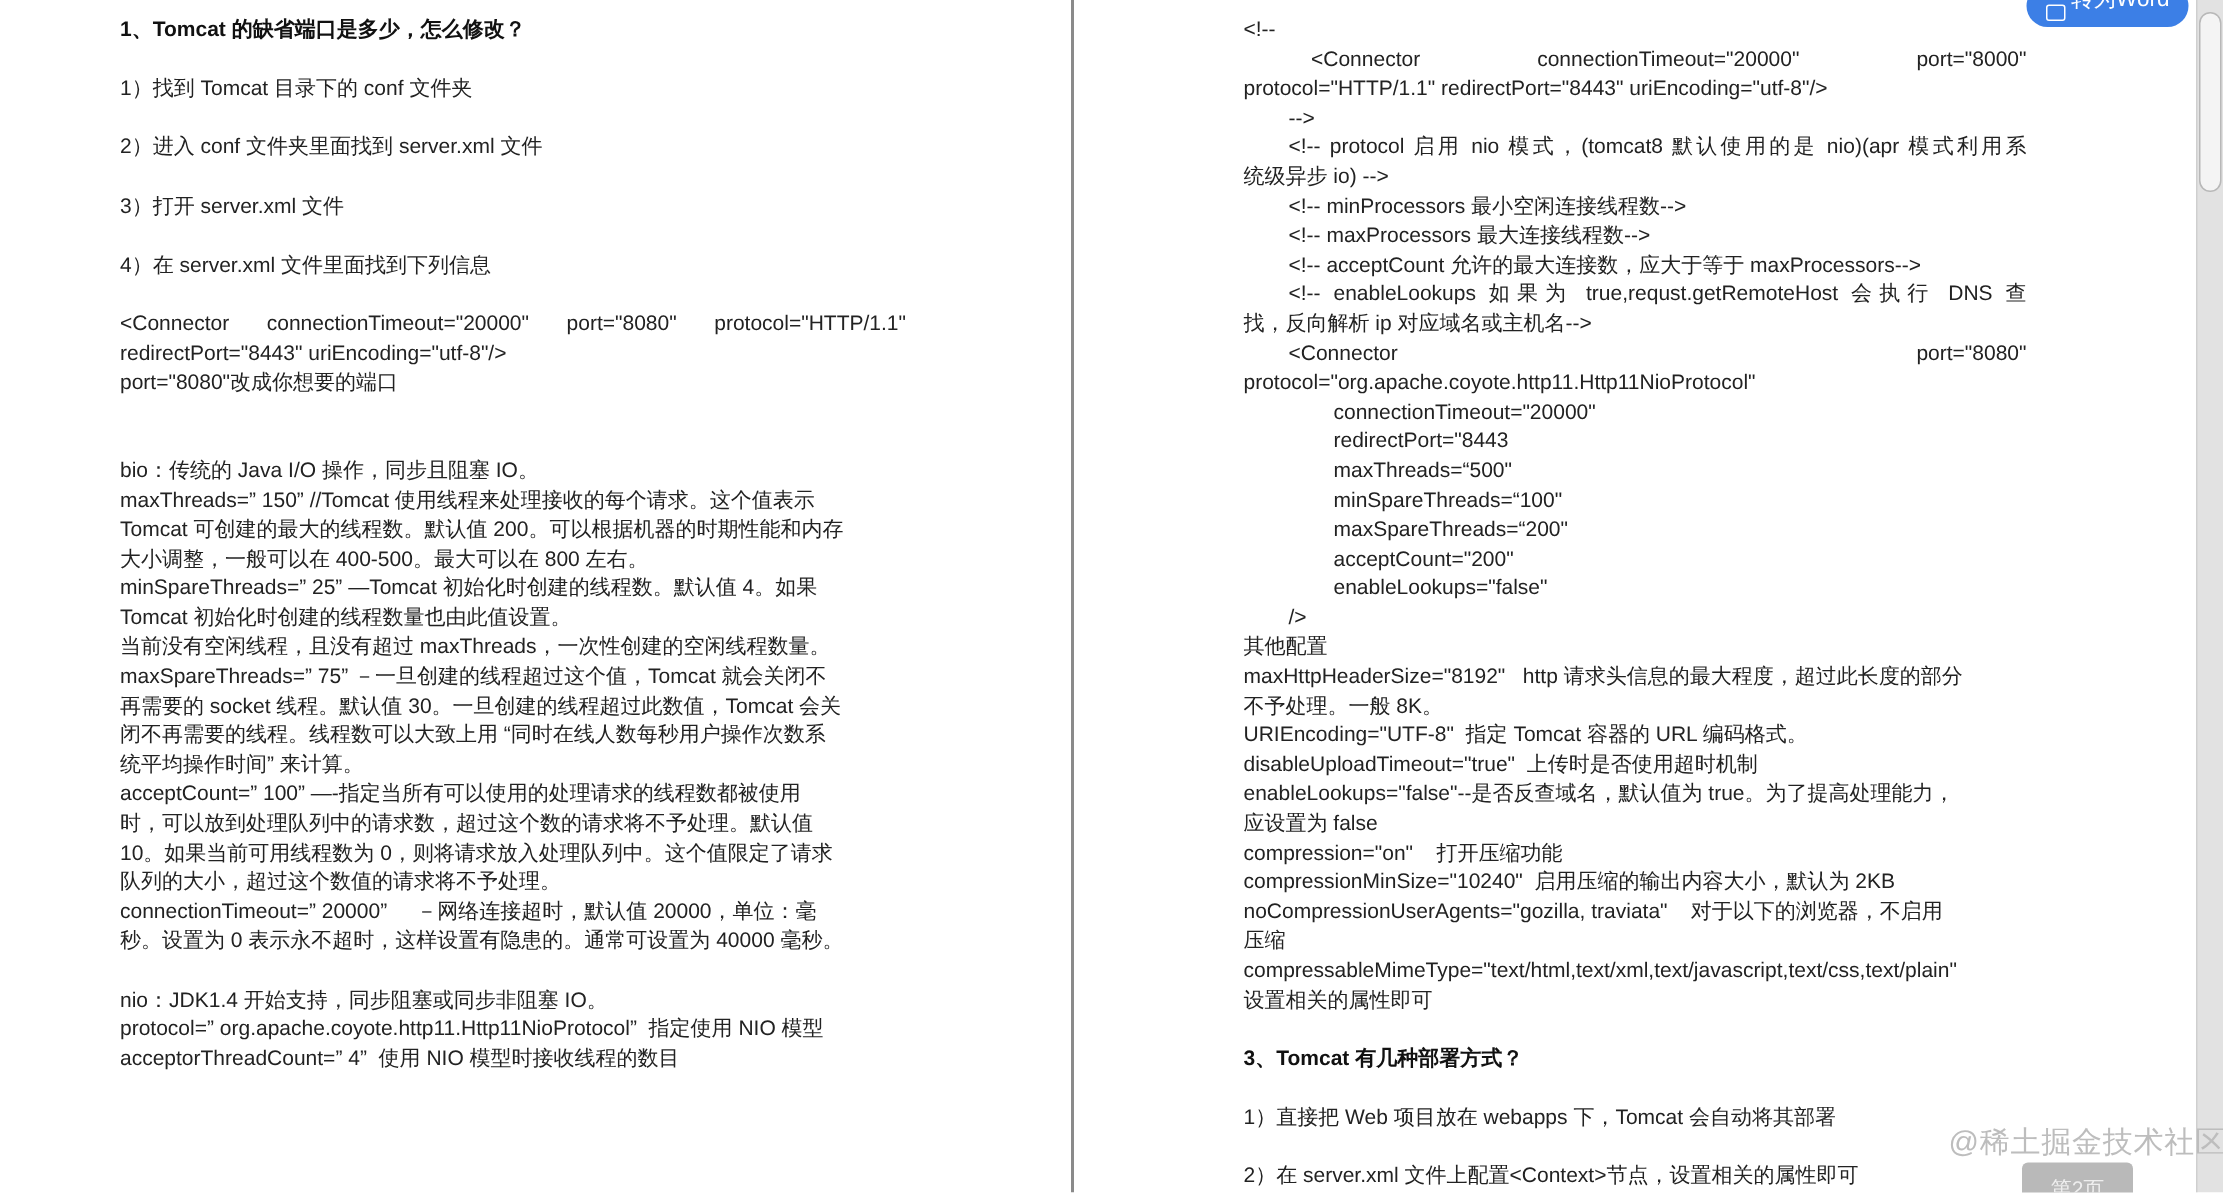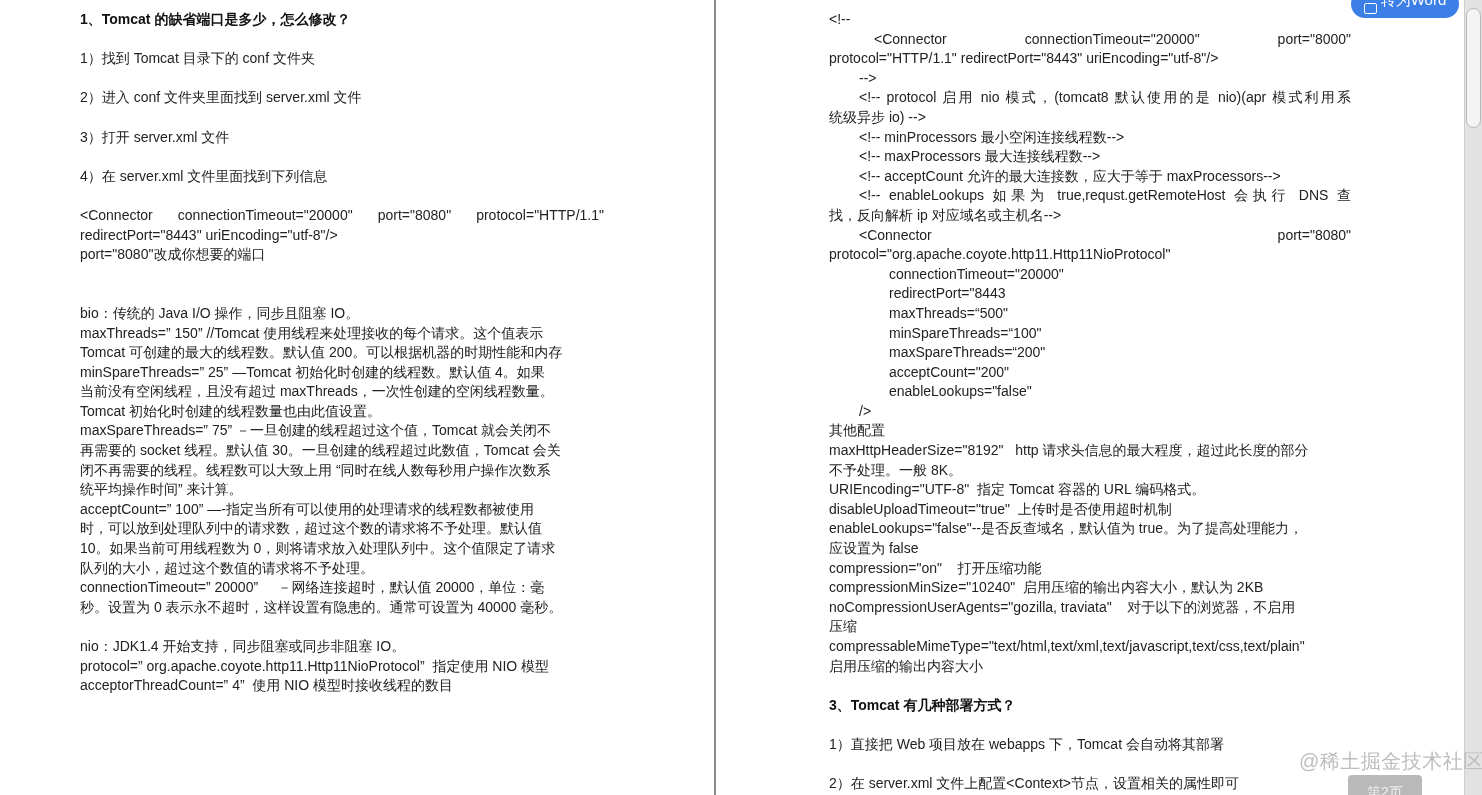--- a/index.html
+++ b/index.html
@@ -69,23 +69,24 @@
   <span class="line">4）在 server.xml 文件里面找到下列信息</span>
   <div class="gap"></div>
   <span class="line j">&lt;Connector  connectionTimeout="20000"  port="8080"  protocol="HTTP/1.1"</span>
   <span class="line">redirectPort="8443" uriEncoding="utf-8"/&gt;</span>
   <span class="line">port="8080"改成你想要的端口</span>
   <div class="gap"></div>
   <div class="gap"></div>
   <span class="line">bio：传统的 Java I/O 操作，同步且阻塞 IO。</span>
   <span class="line">maxThreads=” 150” //Tomcat 使用线程来处理接收的每个请求。这个值表示</span>
   <span class="line">Tomcat 可创建的最大的线程数。默认值 200。可以根据机器的时期性能和内存</span>
+  <span class="line">大小调整，一般可以在 400-500。最大可以在 800 左右。</span>
   <span class="line">minSpareThreads=” 25” —Tomcat 初始化时创建的线程数。默认值 4。如果</span>
+  <span class="line">Tomcat 初始化时创建的线程数量也由此值设置。</span>
   <span class="line">当前没有空闲线程，且没有超过 maxThreads，一次性创建的空闲线程数量。</span>
-  <span class="line">Tomcat 初始化时创建的线程数量也由此值设置。</span>
   <span class="line">maxSpareThreads=” 75” －一旦创建的线程超过这个值，Tomcat 就会关闭不</span>
   <span class="line">再需要的 socket 线程。默认值 30。一旦创建的线程超过此数值，Tomcat 会关</span>
   <span class="line">闭不再需要的线程。线程数可以大致上用 “同时在线人数每秒用户操作次数系</span>
   <span class="line">统平均操作时间” 来计算。</span>
   <span class="line">acceptCount=” 100” —-指定当所有可以使用的处理请求的线程数都被使用</span>
   <span class="line">时，可以放到处理队列中的请求数，超过这个数的请求将不予处理。默认值</span>
   <span class="line">10。如果当前可用线程数为 0，则将请求放入处理队列中。这个值限定了请求</span>
   <span class="line">队列的大小，超过这个数值的请求将不予处理。</span>
   <span class="line">connectionTimeout=” 20000”     －网络连接超时，默认值 20000，单位：毫</span>
   <span class="line">秒。设置为 0 表示永不超时，这样设置有隐患的。通常可设置为 40000 毫秒。</span>
@@ -125,21 +126,21 @@
   <span class="line">不予处理。一般 8K。</span>
   <span class="line">URIEncoding="UTF-8"  指定 Tomcat 容器的 URL 编码格式。</span>
   <span class="line">disableUploadTimeout="true"  上传时是否使用超时机制</span>
   <span class="line">enableLookups="false"--是否反查域名，默认值为 true。为了提高处理能力，</span>
   <span class="line">应设置为 false</span>
   <span class="line">compression="on"    打开压缩功能</span>
   <span class="line">compressionMinSize="10240"  启用压缩的输出内容大小，默认为 2KB</span>
   <span class="line">noCompressionUserAgents="gozilla, traviata"    对于以下的浏览器，不启用</span>
   <span class="line">压缩</span>
   <span class="line">compressableMimeType="text/html,text/xml,text/javascript,text/css,text/plain"</span>
-  <span class="line">启用压缩的输出内容大小</span>
+  <span class="line">设置相关的属性即可</span>
   <div class="gap"></div>
   <span class="line h">3、Tomcat 有几种部署方式？</span>
   <div class="gap"></div>
   <span class="line">1）直接把 Web 项目放在 webapps 下，Tomcat 会自动将其部署</span>
   <div class="gap"></div>
   <span class="line">2）在 server.xml 文件上配置&lt;Context&gt;节点，设置相关的属性即可</span>
 </div>
 
 <div class="word-btn">
   <span class="ico"></span>

